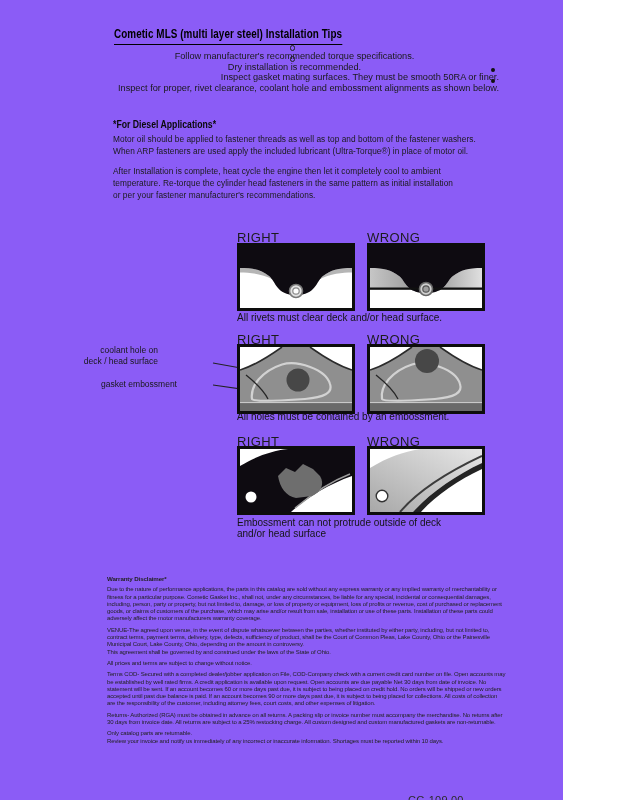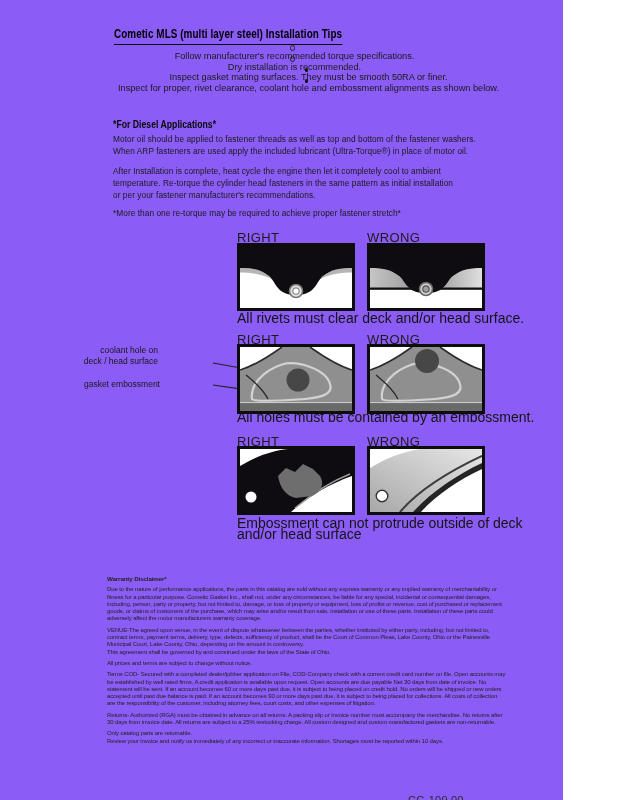--- a/index.html
+++ b/index.html
@@ -7,37 +7,37 @@
          font-family:"Liberation Sans","DejaVu Sans",sans-serif; color:#1c1c1c;
          -webkit-font-smoothing:antialiased; }
   .page { position:absolute; inset:0; width:563px; height:800px; overflow:hidden; background:#8b5cf6; }
 
   .title { position:absolute; left:114px; top:27px; font-size:12.5px; font-weight:bold; color:#000;
            white-space:nowrap; transform:scaleX(0.79); transform-origin:0 0;
            border-bottom:1.5px solid #000; padding-bottom:2.5px; letter-spacing:0.1px; }
 
   .bullets { position:absolute; left:90px; top:45px; font-size:9.2px; color:#191919; }
   .brow { height:11.4px; display:flex; align-items:center;flex-direction:column; }
-  .brow.sub { margin-left:28px; }
+  .brow.sub { margin-left:28px;align-items:flex-end; }
   .mk { flex:0 0 auto; width:3.6px; height:3.6px; border-radius:50%; margin-right:4px; }
   .mk.open { border:1px solid #222; }
   .mk.fill { background:#111; width:3.8px; height:3.8px; }
 
   .h2 { position:absolute; left:113px; top:118px; font-size:11px; font-weight:bold; color:#0a0a0a;
         white-space:nowrap; transform:scaleX(0.79); transform-origin:0 0; }
   .para { position:absolute; left:113px; font-size:8.3px; line-height:12px; white-space:pre-line;
           color:#1a1a1a; width:440px; letter-spacing:0.05px; }
   .p1 { top:133px; }
   .p2 { top:165px; }
   .note { top:207px; }
 
   .dg-label { position:absolute; font-size:13px; color:#1b1b1b; letter-spacing:0.4px; width:118px; text-align:left; }
   .panel { position:absolute; width:118px; height:68px; border:3px solid #0d0d0d; box-sizing:border-box; background:#fff; }
   .panel svg { display:block; width:100%; height:100%; }
-  .caption { position:absolute; left:237px; font-size:14px; color:#141414; white-space:pre-line; line-height:10.5px; width:300px; }
+  .caption { position:absolute; left:237px; font-size:10px; color:#141414; white-space:pre-line; line-height:10.5px; width:300px; }
 
   .side-label { position:absolute; font-size:8.5px; line-height:10.5px; color:#181818; text-align:right; white-space:pre-line; }
   .leader { position:absolute; left:195px; top:345px; }
 
   .legal { position:absolute; left:107px; top:575px; width:460px; font-size:6px; line-height:7.3px;
            letter-spacing:-0.12px; color:#222; }
   .legal .lh { font-weight:bold; margin:0 0 4px 0; font-size:6.2px; }
   .legal p { margin:0 0 4px 0; white-space:pre-line; }
 
   .footer { position:absolute; left:392px; top:794px; font-size:11px; color:#2a2a2a; letter-spacing:0.2px;margin-left:16px; }
@@ -67,21 +67,20 @@
         <span>Inspect for proper, rivet clearance, coolant hole and embossment alignments as shown below.</span>
       </div>
   </div>
 
   <div class="h2">*For Diesel Applications*</div>
   <div class="para p1">Motor oil should be applied to fastener threads as well as top and bottom of the fastener washers.
 When ARP fasteners are used apply the included lubricant (Ultra-Torque®) in place of motor oil.</div>
   <div class="para p2">After Installation is complete, heat cycle the engine then let it completely cool to ambient
 temperature. Re-torque the cylinder head fasteners in the same pattern as initial installation
 or per your fastener manufacturer's recommendations.</div>
-  <div class="para note">*More than one re-torque may be required to achieve proper fastener stretch*</div>
 
   <div class="dg-label" style="left:237px; top:230px;">RIGHT</div>
   <div class="dg-label" style="left:367px; top:230px;">WRONG</div>
 
   <div class="panel" style="left:237px; top:243px;">
     <svg viewBox="0 0 112 62" preserveAspectRatio="none">
       <path d="M0 22 C14 22 21 24 29 30 L34 34 C21 27.5 10 26.5 0 26.5 Z" fill="#b5b5b5"></path>
       <path d="M112 22 C98 22 91 24 83 30 L78 34 C91 27.5 102 26.5 112 26.5 Z" fill="#b5b5b5"></path>
       <path d="M0 0 H112 V22 C98 22 91 24 83 30 C76 35.5 76 49 56 49 C36 49 36 35.5 29 30 C21 24 14 22 0 22 Z" fill="#0e0b11"></path>
       <circle cx="56" cy="45" r="6.5" fill="#e2e2e2" stroke="#787878" stroke-width="1.6"></circle>
@@ -104,21 +103,21 @@
       <circle cx="56" cy="43" r="3.2" fill="#9f9f9f" stroke="#555" stroke-width="1.2"></circle>
     </svg>
   </div>
   <div class="caption" style="top:313px;">All rivets must clear deck and/or head surface.</div>
 
   <div class="dg-label" style="left:237px; top:332px;">RIGHT</div>
   <div class="dg-label" style="left:367px; top:332px;">WRONG</div>
 
   <div class="side-label" style="right:405px; top:345px;">coolant hole on
 deck / head surface</div>
-  <div class="side-label" style="right:403px; top:379px;margin-left:32px;">gasket embossment</div>
+  <div class="side-label" style="right:386px; top:379px;margin-left:32px;">gasket embossment</div>
   <svg class="leader" width="120" height="55">
     <line x1="18" y1="18" x2="101" y2="33" stroke="#222" stroke-width="1.1"></line>
     <line x1="18" y1="40" x2="67" y2="47" stroke="#222" stroke-width="1.1"></line>
   </svg>
 
   <div class="panel" style="left:237px; top:344px; height:70px;">
     <svg viewBox="0 0 112 64" preserveAspectRatio="none">
       <rect x="0" y="0" width="112" height="64" fill="#8f8f8f"></rect>
       <rect x="0" y="55" width="112" height="1.2" fill="#c9c9c9"></rect>
       <rect x="0" y="56.2" width="112" height="7.8" fill="#6a6a6a"></rect>

